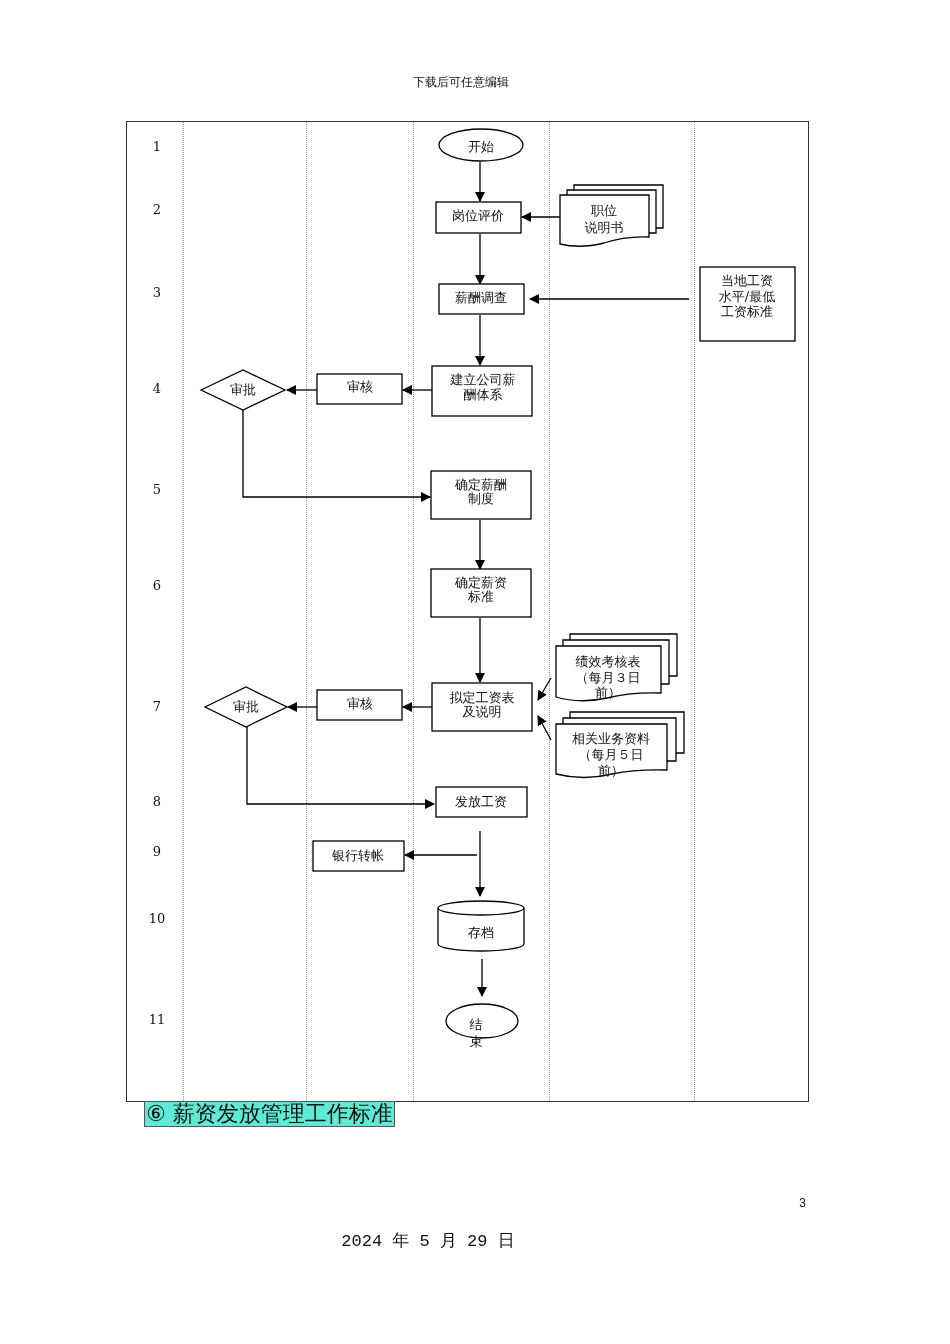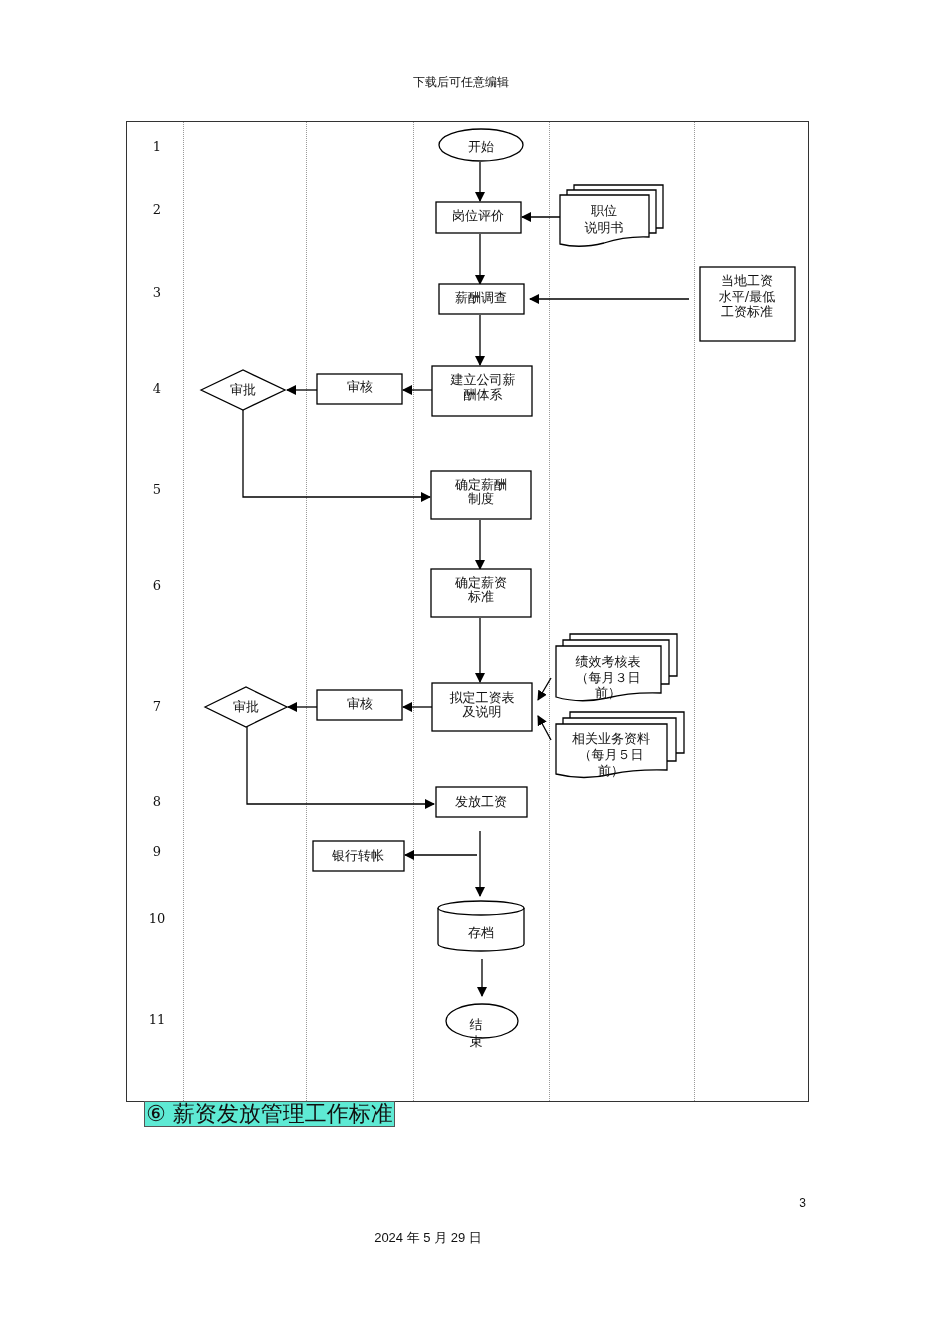--- a/index.html
+++ b/index.html
@@ -1,20 +1,20 @@
 <!DOCTYPE html>
 <html><head>
 <meta charset="utf-8">
 <style>
   html, body { margin:0; padding:0; background:#ffffff; }
   body { width:950px; height:1344px; position:relative; overflow:hidden;
          font-family:"DejaVu Serif","Liberation Serif",serif; color:#111; }
   .hdr { position:absolute; left:0; width:922px; top:66px; text-align:center; font-size:12px;margin-top:8px; }
   .pg { position:absolute; right:144px; top:1196px; font-size:12px; font-family:"Liberation Sans",sans-serif; }
-  .date { position:absolute; left:0; width:856px; top:1229px; text-align:center; font-size:13px; font-family:Liberation Sans, sans-serif; }
+  .date { position:absolute; left:0; width:856px; top:1229px; text-align:center; font-size:17px; font-family:Liberation Mono, monospace; }
   .sec { position:absolute; left:144px; top:1101px; font-size:22px; font-family:"DejaVu Sans",sans-serif;
          border:1px solid #555; line-height:24px; padding:0 1px; background:#5eead4; }
   svg text { font-family:"DejaVu Serif","Liberation Serif",serif; }
 </style>
 </head>
 <body>
 
 <div class="hdr">下载后可任意编辑</div>
 
 <svg id="fc" width="950" height="1344" style="position:absolute;left:0;top:0" xmlns="http://www.w3.org/2000/svg">

